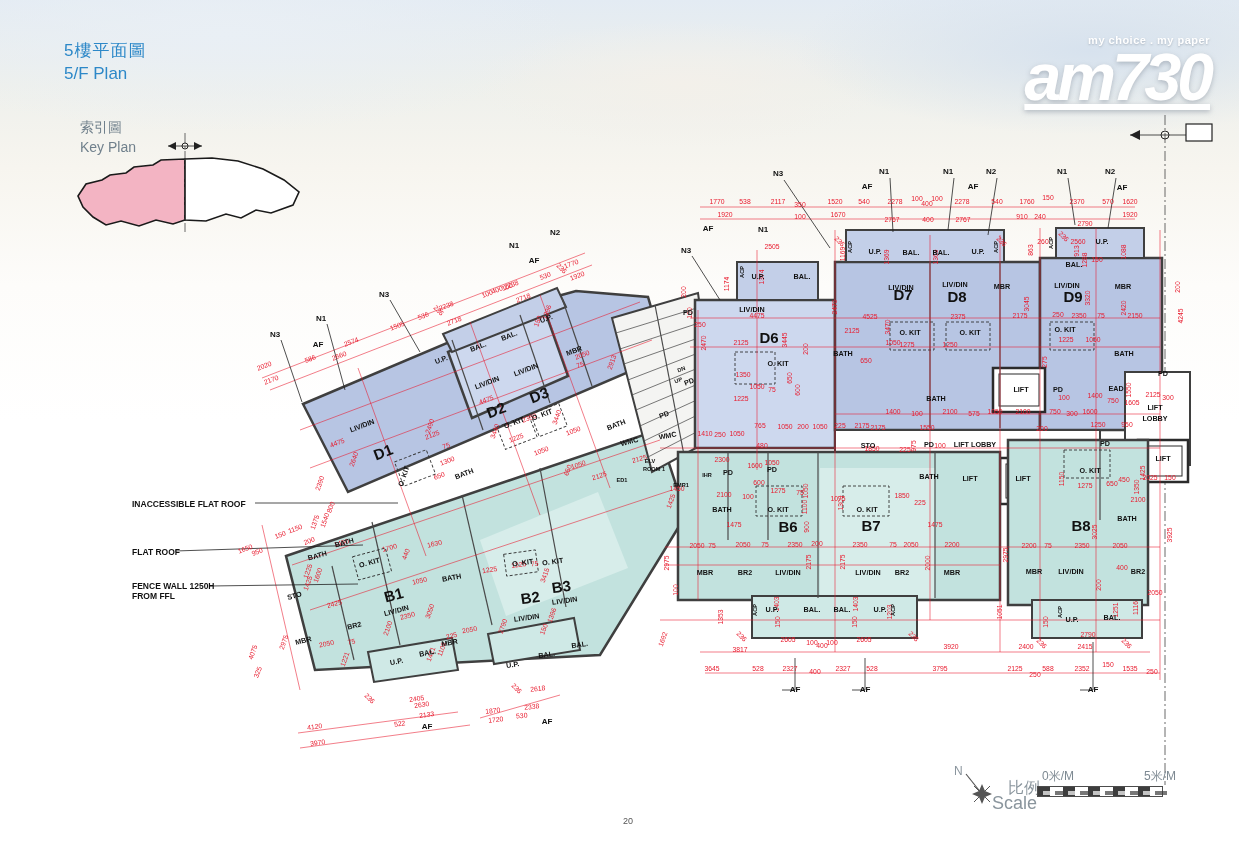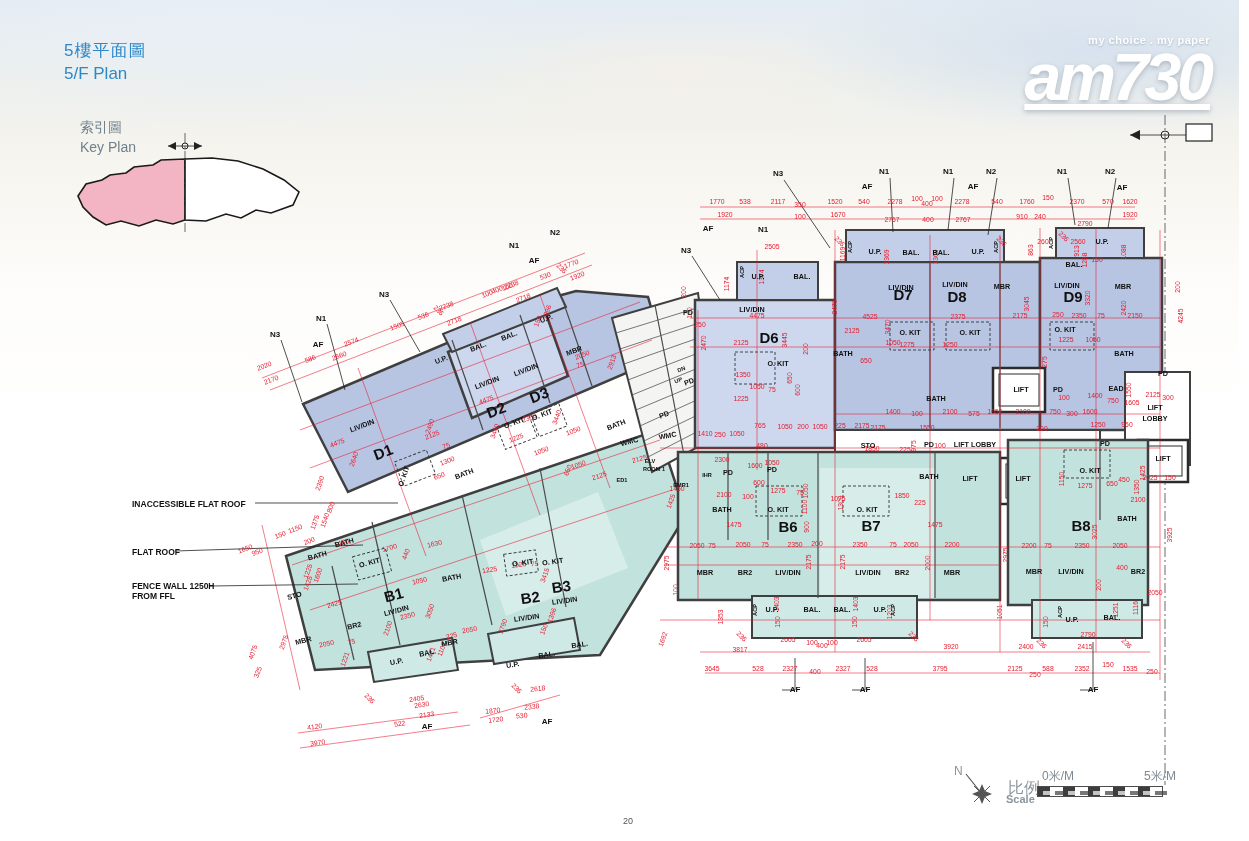--- a/index.html
+++ b/index.html
@@ -16,21 +16,21 @@
   .hdr .t2{font-size:17px;}
   .kplabel{position:absolute;left:80px;top:118px;color:#70808c;font-size:14px;line-height:1.4;}
   .logo{position:absolute;left:995px;top:34px;width:215px;text-align:right;color:#fff;}
   .logo .tag{font-size:11px;font-weight:bold;letter-spacing:.5px;
              text-shadow:0 1px 2px rgba(130,140,155,.55);margin-left:12px;}
   .logo .nm{font-size:66px;font-weight:800;letter-spacing:-4px;line-height:.95;font-style:italic;
             text-shadow:0 2px 5px rgba(125,135,150,.5),0 0 1px rgba(255,255,255,.9);text-decoration:underline;}
   .scaleblk{position:absolute;left:940px;top:756px;width:280px;height:64px;color:#8a959d;}
   .scaleblk .n{position:absolute;left:14px;top:8px;font-size:12px;}
   .scaleblk .zh{position:absolute;left:68px;top:22px;font-size:16px;}
-  .scaleblk .en{position:absolute;left:66px;top:37px;font-size:11px;font-weight:bold;}
+  .scaleblk .en{position:absolute;left:52px;top:37px;font-size:18px;}
   .scaleblk .m0{position:absolute;left:102px;top:12px;font-size:12px;color:#7d8992;}
   .scaleblk .m5{position:absolute;left:204px;top:12px;font-size:12px;color:#7d8992;}
   .scaleblk .bar{position:absolute;left:97px;top:30px;width:124px;height:9px;border:1px solid #4c4c4c;
                  background:repeating-linear-gradient(90deg,#3d3d3d 0 12px,#ffffff 12px 25px);}
   .scaleblk .bar2{position:absolute;left:103px;top:35px;width:124px;height:4px;
                  background:repeating-linear-gradient(90deg,#ffffff 0 12px,#3d3d3d 12px 25px);opacity:.7;}
   .northsvg{position:absolute;left:22px;top:16px;}
   .pgnum{position:absolute;left:608px;top:816px;width:40px;text-align:center;font-size:9px;color:#555;}
   svg.plan{position:absolute;left:0;top:0;}
   .blk-d{fill:#b7c5e3;stroke:#3f3f3f;stroke-width:2.5}

